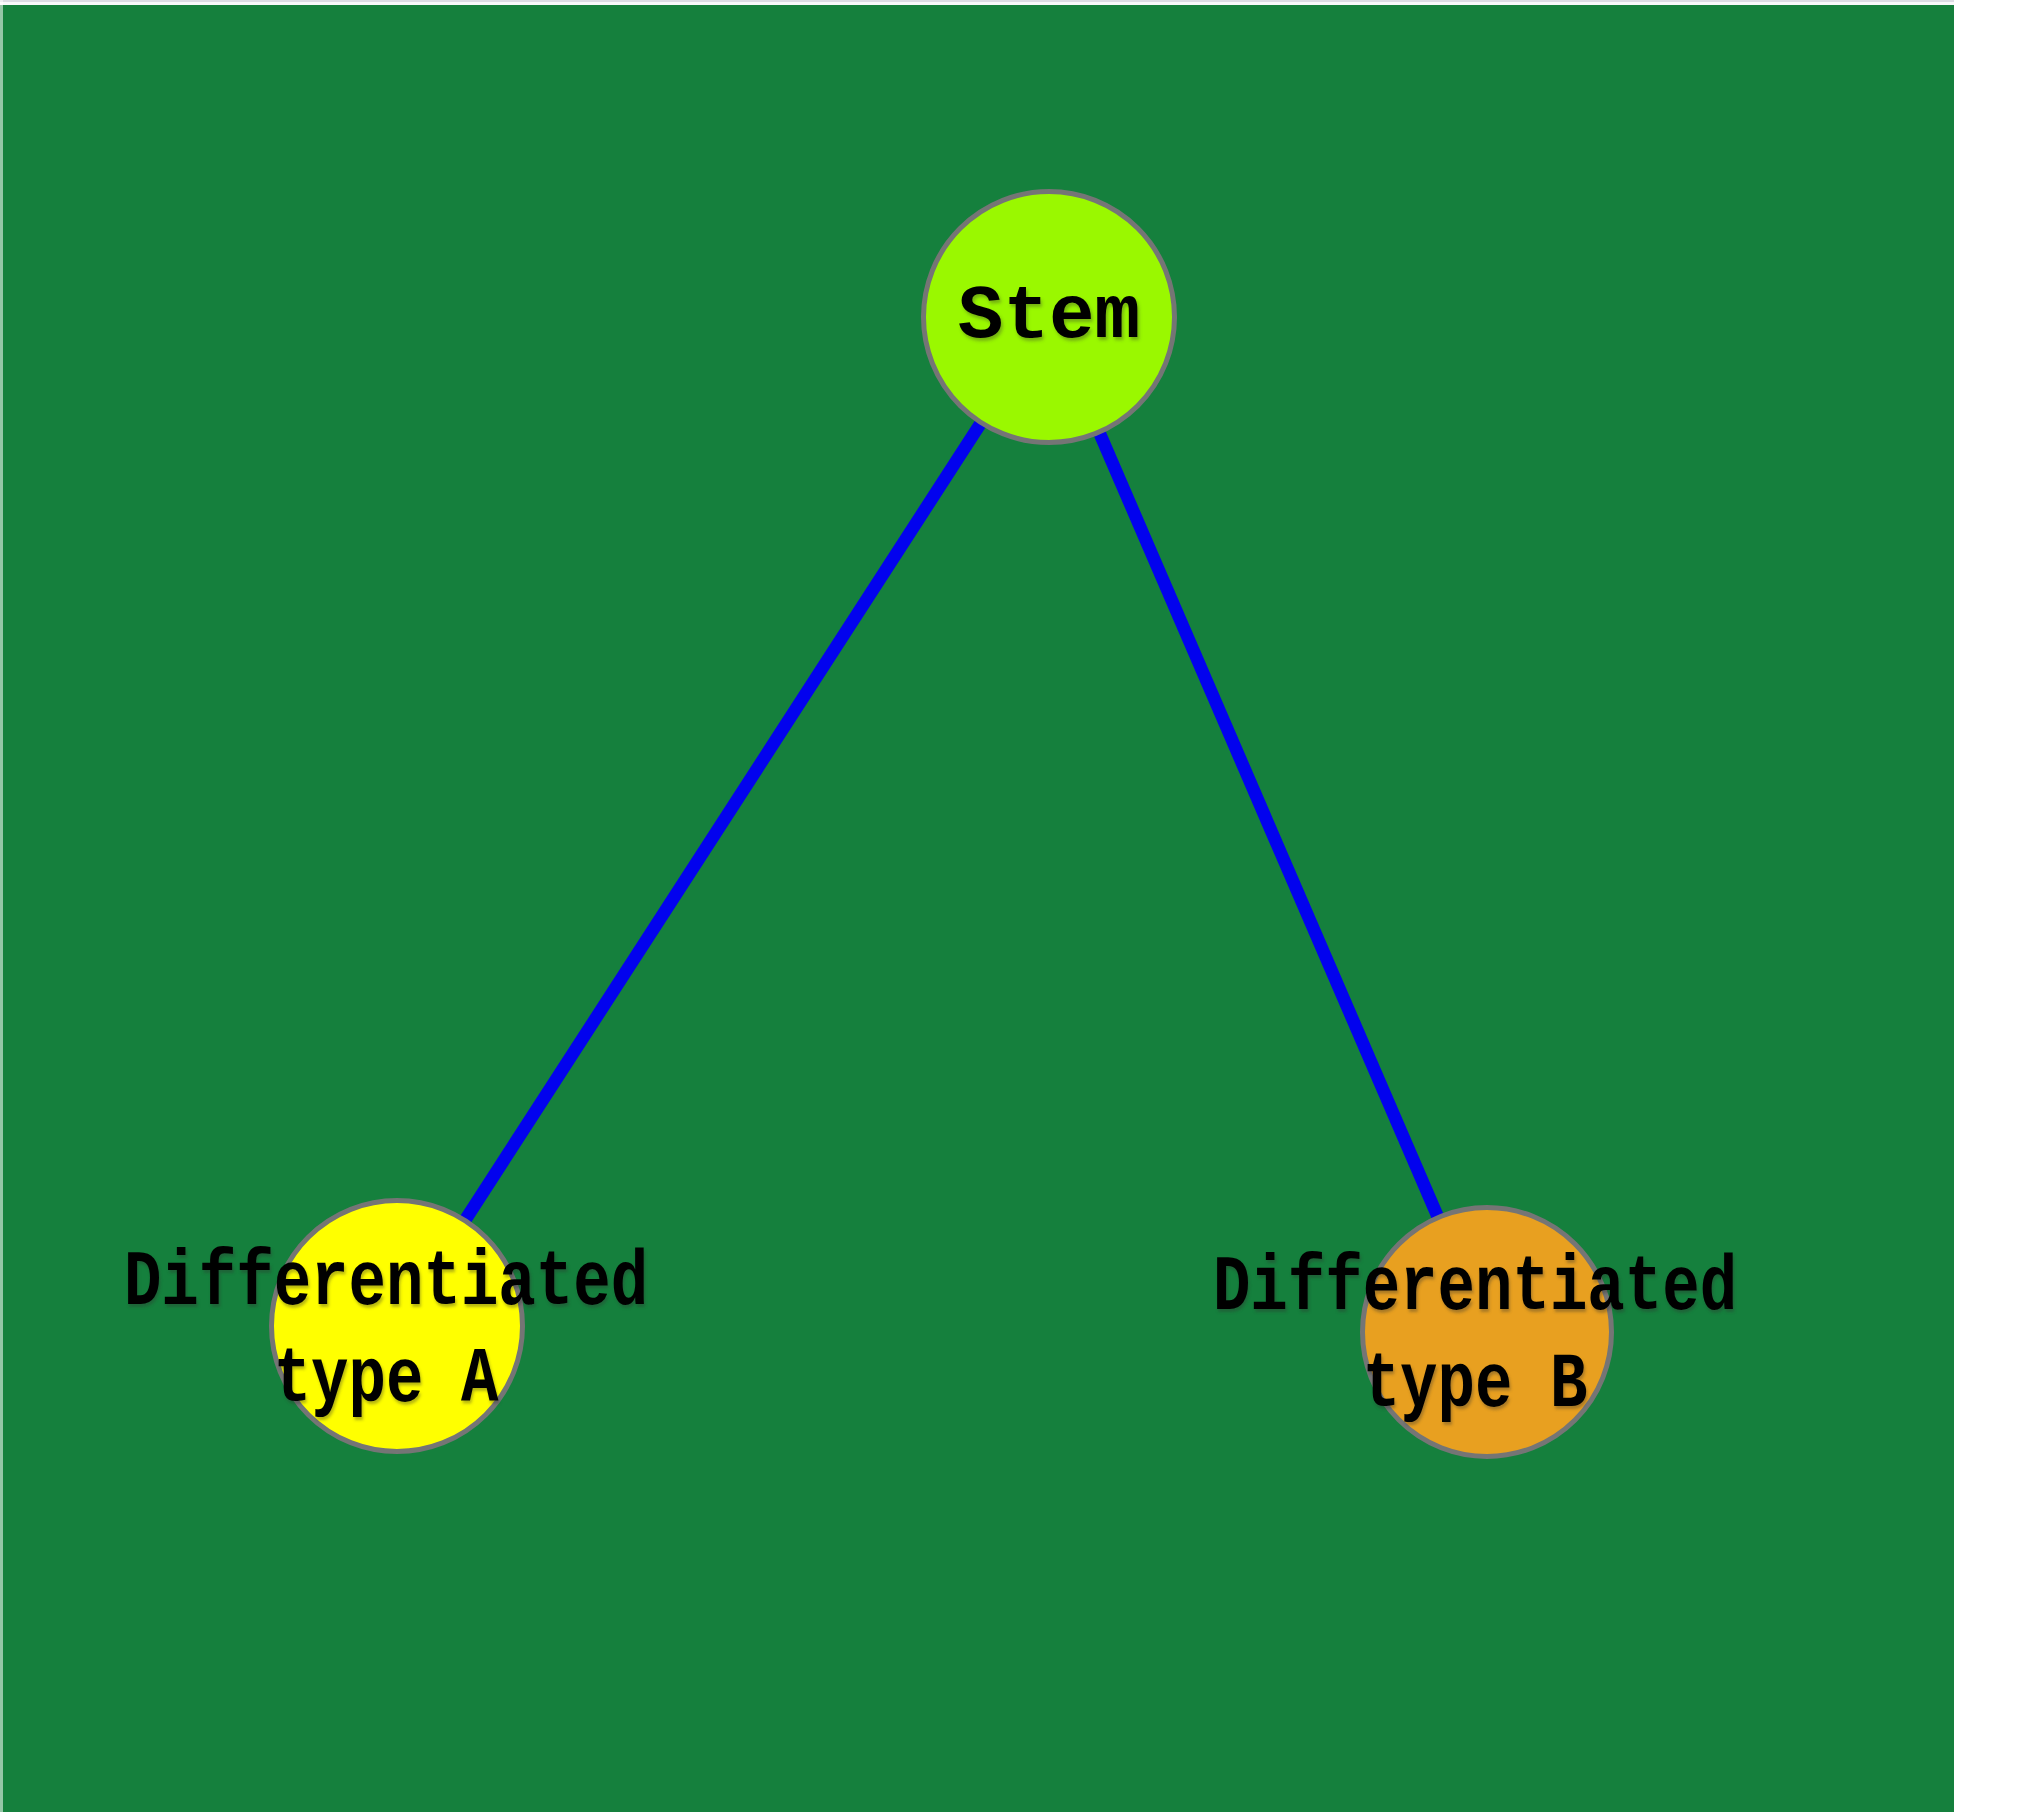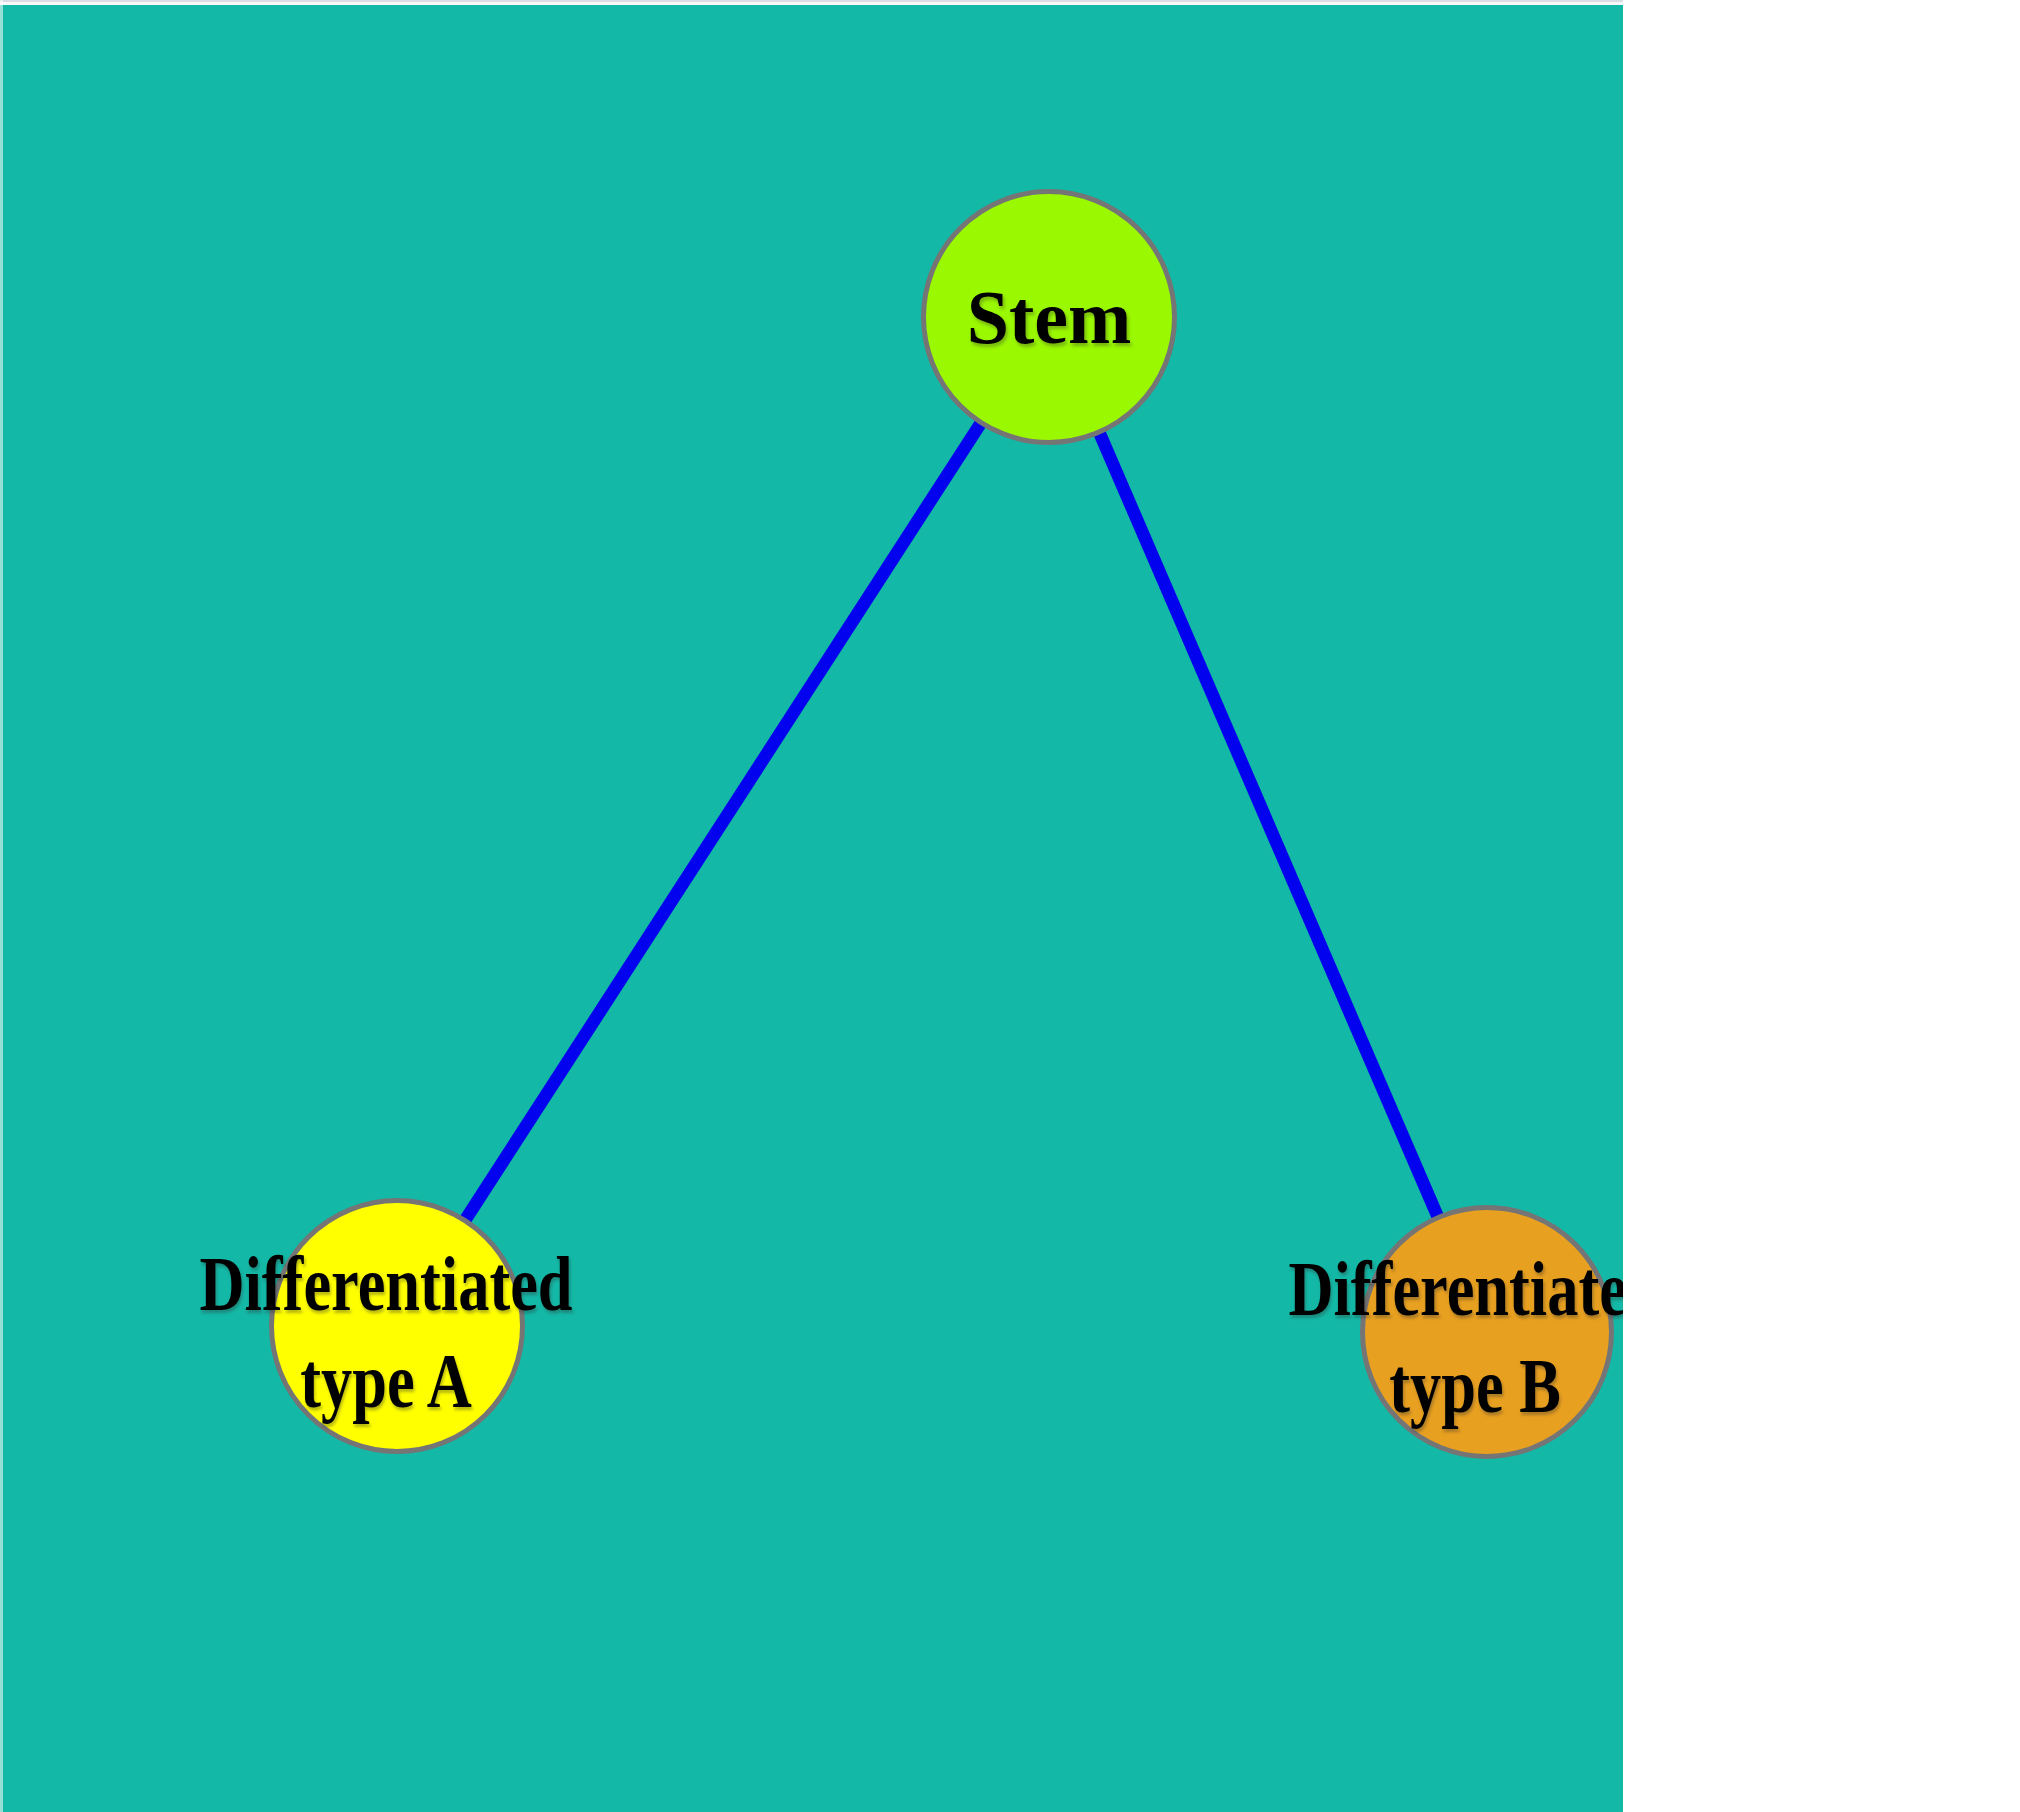--- a/index.html
+++ b/index.html
@@ -1,25 +1,25 @@
 <!DOCTYPE html>
 <html style="font-size:13.6px"><head>
 <meta charset="utf-8">
 <style>
   html, body {
     margin: 0;
     padding: 0;
   }
   .canvas {
     position: relative;
-    width: 1623px;
+    width: 1954px;
     height: 1812px;
-    background: #14b8a6;
+    background: #15803d;
     overflow: hidden;
-    font-family: Liberation Serif, serif;
+    font-family: Liberation Mono, monospace;
   }
   .top-strip {
     position: absolute;
     left: 0; top: 0;
     width: 100%;
     height: 5.1px;
     background: #f8f8fa;
     border-top: 2.5px solid #dcdce4;
     box-sizing: border-box;
     z-index: 5;

